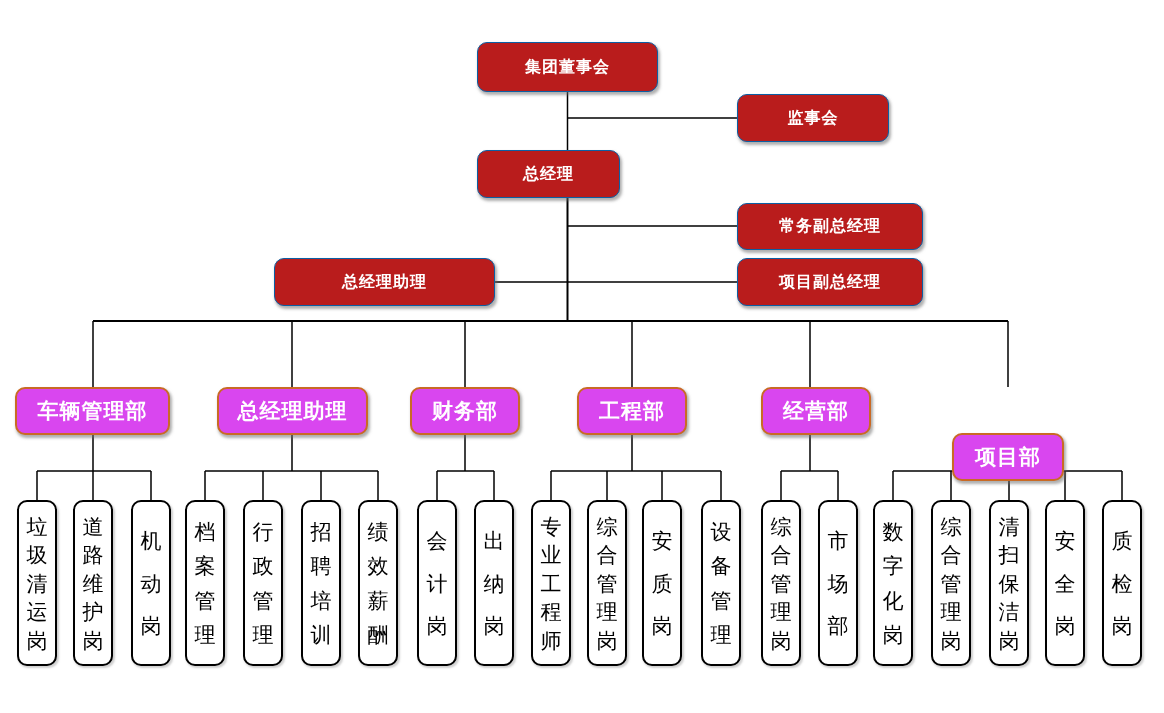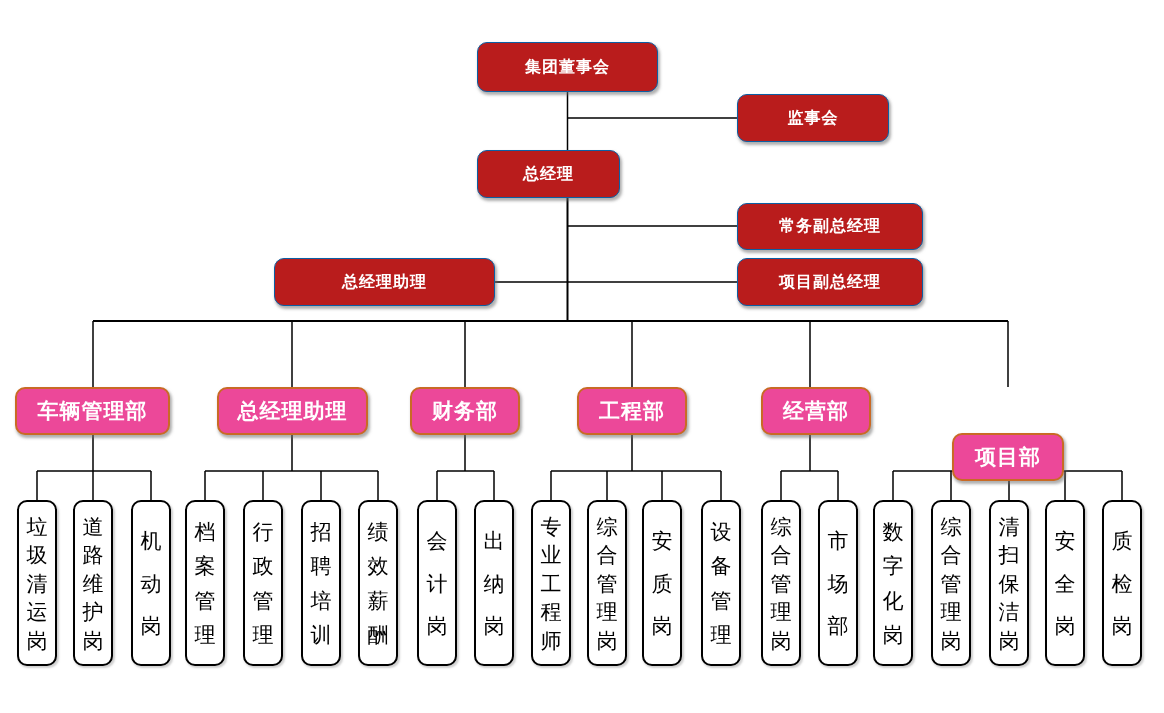--- a/index.html
+++ b/index.html
@@ -34,21 +34,21 @@
     background: #b91c1c;
     border: 1px solid #0b5fa4;
     border-radius: 10px;
     color: #ffffff;
     font-size: 16px;
     font-weight: bold;
     letter-spacing: 1px;
     box-shadow: 1.5px 2.5px 3px rgba(110,110,110,0.55);
   }
   .node-dept {
-    background: #ec4899;
+    background: #d946ef;
     border: 2px solid #c96a25;
     border-radius: 10px;
     color: #ffffff;
     font-size: 21px;
     font-weight: bold;
     letter-spacing: 1px;
     box-shadow: 1.5px 2.5px 3px rgba(110,110,110,0.55);
   }
   .node-pos {
     background: #ffffff;

